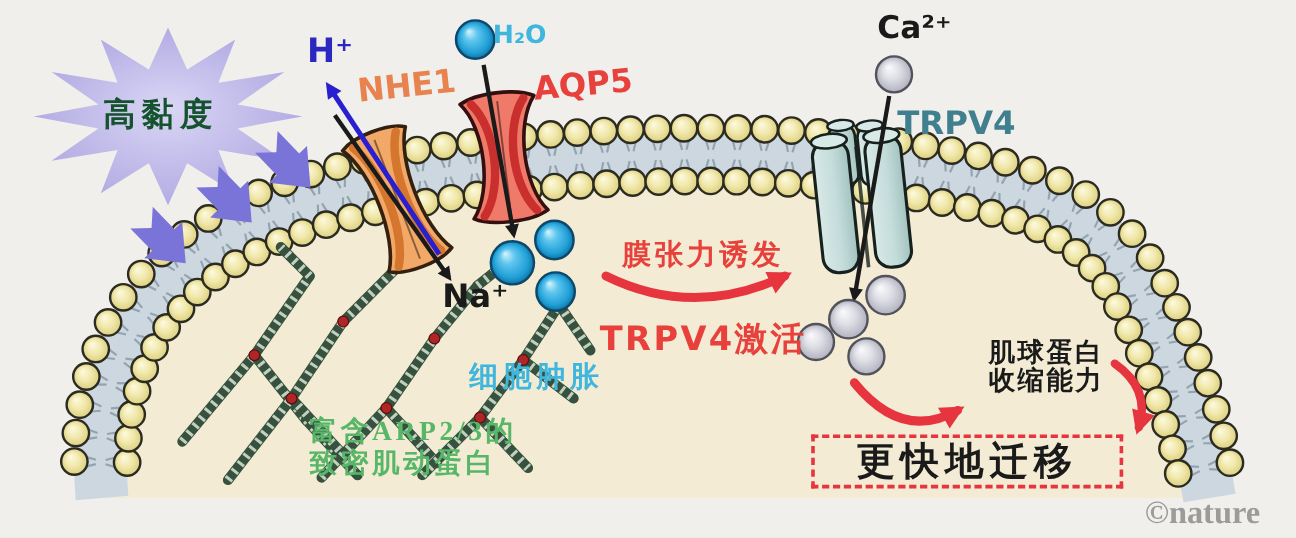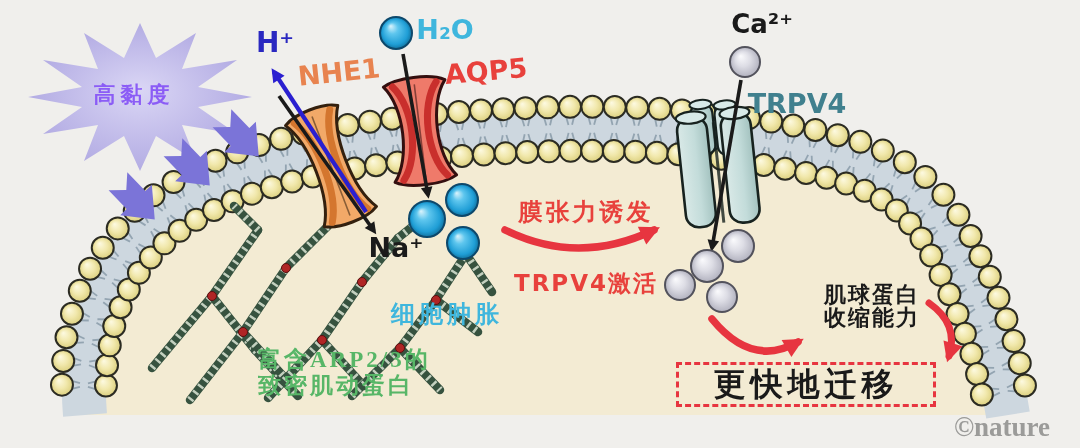--- a/index.html
+++ b/index.html
@@ -501,41 +501,41 @@
         <circle cx="462" cy="200" r="16" fill="url(#watG)" stroke="#0d486b" stroke-width="2"></circle>
         <circle cx="463" cy="243" r="16" fill="url(#watG)" stroke="#0d486b" stroke-width="2"></circle>
         <circle cx="745" cy="62" r="15" fill="url(#caG)" stroke="#52525c" stroke-width="2"></circle>
         <circle cx="738" cy="246" r="16" fill="url(#caG)" stroke="#52525c" stroke-width="2"></circle>
         <circle cx="707" cy="266" r="16" fill="url(#caG)" stroke="#52525c" stroke-width="2"></circle>
         <circle cx="680" cy="285" r="15" fill="url(#caG)" stroke="#52525c" stroke-width="2"></circle>
         <circle cx="722" cy="297" r="15" fill="url(#caG)" stroke="#52525c" stroke-width="2"></circle>
       </g>
     </svg>
 
-  <div class="lbl" style="left: 134px; top: 95px; font-size: 22px; letter-spacing: 5px; color: #8b5cf6;">高黏度</div>
+  <div class="lbl" style="left: 134px; top: 95px; font-size: 27px; letter-spacing: 5px; color: #14532d;">高黏度</div>
 
   <div class="lbl" style="left: 275px; top: 42px; font-size: 28px; color: rgb(42, 40, 192);">H⁺</div>
 
   <div class="lbl" style="left: 339px; top: 72px; font-size: 27px; transform: translate(-50%, -50%) rotate(-6deg); color: rgb(232, 131, 79);">NHE1</div>
 
-  <div class="lbl" style="left: 445px; top: 29px; font-size: 27px; color: rgb(63, 182, 221);">H₂O</div>
+  <div class="lbl" style="left: 433px; top: 29px; font-size: 21px; color: rgb(63, 182, 221);">H₂O</div>
 
   <div class="lbl" style="left: 486px; top: 71px; font-size: 27px; transform: translate(-50%, -50%) rotate(-5deg); color: rgb(232, 65, 60);">AQP5</div>
 
   <div class="lbl" style="left: 762px; top: 24px; font-size: 26px; color: rgb(26, 26, 26); text-align: center;">Ca²⁺</div>
 
   <div class="lbl" style="left: 797px; top: 103px; font-size: 27px; color: rgb(64, 128, 142);">TRPV4</div>
 
   <div class="lbl" style="left: 396px; top: 247px; font-size: 27px; color: rgb(26, 26, 26);">Na⁺</div>
 
   <div class="lbl" style="left: 447px; top: 286px; font-size: 24px; letter-spacing: 4px; color: rgb(63, 182, 221); margin-top: 28px;">细胞肿胀</div>
 
   <div class="lbl" style="left: 586px; top: 212px; font-size: 24px; letter-spacing: 3px; color: rgb(232, 65, 60);">膜张力诱发</div>
 
-  <div class="lbl" style="left: 586px; top: 283px; font-size: 23px; letter-spacing: 2px; color: rgb(232, 65, 60);">TRPV4激活</div>
+  <div class="lbl" style="left: 586px; top: 283px; font-size: 28px; letter-spacing: 2px; color: rgb(232, 65, 60);">TRPV4激活</div>
 
   <div class="lbl" style="left: 872px; top: 306px; font-size: 22px; letter-spacing: 2px; line-height: 23px; text-align: center; color: rgb(26, 26, 26);">
     <span style="display:block">肌球蛋白</span>
     <span style="display:block">收缩能力</span>
   </div>
 
   <div class="migration-box" style="left: 676px; top: 362px; width: 260px; height: 45px; border-color: rgb(231, 53, 64);">
     <span style="font-weight: bold; font-size: 32px; letter-spacing: 5px; color: rgb(26, 26, 26);">更快地迁移</span>
   </div>
 

